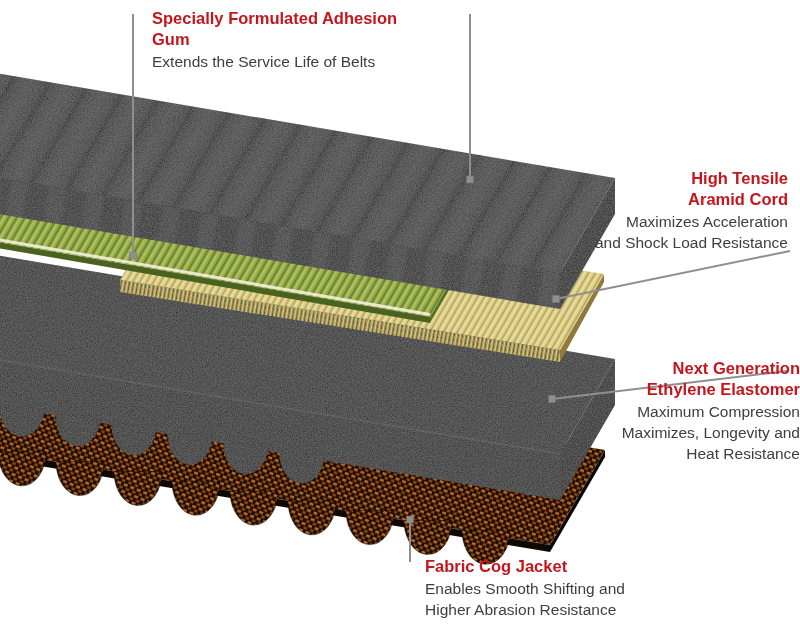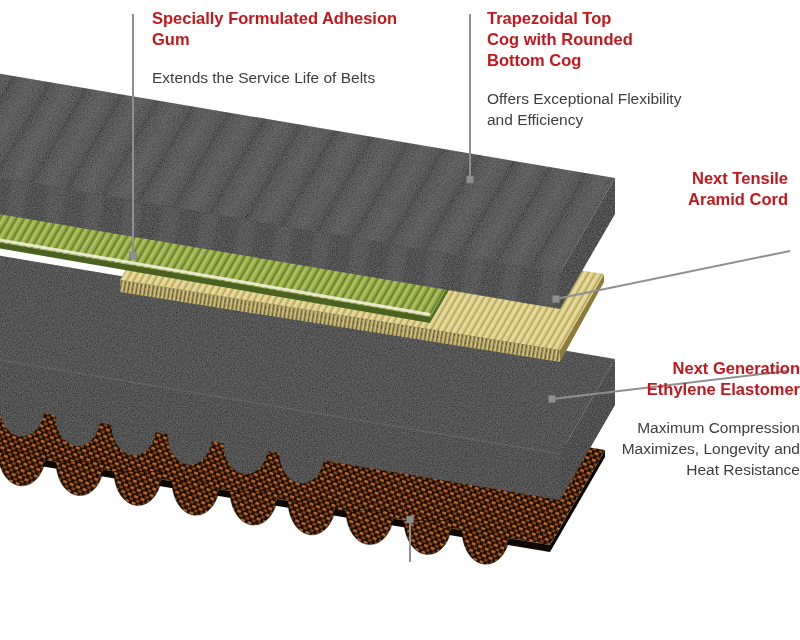--- a/index.html
+++ b/index.html
@@ -1,21 +1,21 @@
 <!DOCTYPE html>
 <html style="--heading_red: #c4161c; --body_text: #3e3e3e; --leader_gray: #8f8f8f; --gum_green: #8aa23e; --aramid_yellow: #d8c87e; --rubber_black: #1f1f1f; --fabric_orange: #bf6526; --background: #ffffff;"><head>
 <meta charset="utf-8">
 <style>
   html,body{margin:0;padding:0;background:var(--background,#fff);}
   body{width:800px;height:640px;overflow:hidden;font-family:"Liberation Sans",sans-serif;}
   .stage{position:relative;width:800px;height:520px;}
   .stage svg{position:absolute;left:0;top:0;}
   .label{position:absolute;z-index:2;}
   .label .heading{font-weight:bold;font-size:16.5px;line-height:21px;color:var(--heading_red,#c4161c);white-space:pre-line;}
-  .label .body{font-size:15.5px;line-height:21px;color:var(--body_text,#3e3e3e);white-space:pre-line;margin-top:17px;}
+  .label .body{font-size:15.5px;line-height:21px;color:var(--body_text,#3e3e3e);white-space:pre-line;margin-top:1px;}
   .label.right{text-align:right;}
   #label-adhesion-gum{left:152px;top:8px;}
   #label-top-cog{left:487px;top:8px;}
   #label-aramid{right:12px;top:168px;}
   #label-elastomer{right:0;top:358px;}
   #label-fabric{left:425px;top:556px;}
   .leader{stroke:var(--leader_gray,#8f8f8f);stroke-width:2;}
   .marker{fill:var(--leader_gray,#8f8f8f);stroke:#777;stroke-width:0.5;}
 </style>
 </head>
@@ -155,37 +155,35 @@
       <rect class="marker" x="406.5" y="516" width="7" height="7"></rect>
     </g>
   </svg>
 
   <div class="label" id="label-adhesion-gum">
     <div class="heading">Specially Formulated Adhesion
 Gum</div>
     <div class="body">Extends the Service Life of Belts</div>
   </div>
 
-  <div class="label" id="label-top-cog">
-    <div class="heading">Trapezoidal Top
-Cog with Rounded
-Bottom Cog</div>
-    <div class="body">Offers Exceptional Flexibility
-and Efficiency</div>
-  </div>
 
   <div class="label right" id="label-aramid">
-    <div class="heading">Next Tensile
+    <div class="heading">High Tensile
 Aramid Cord</div>
+    <div class="body">Maximizes Acceleration
+and Shock Load Resistance</div>
   </div>
 
   <div class="label right" id="label-elastomer">
     <div class="heading">Next Generation
 Ethylene Elastomer</div>
     <div class="body">Maximum Compression
 Maximizes, Longevity and
 Heat Resistance</div>
   </div>
 
   <div class="label" id="label-fabric">
+    <div class="heading">Fabric Cog Jacket</div>
+    <div class="body">Enables Smooth Shifting and
+Higher Abrasion Resistance</div>
   </div>
 
 </div>
 
 </body></html>

